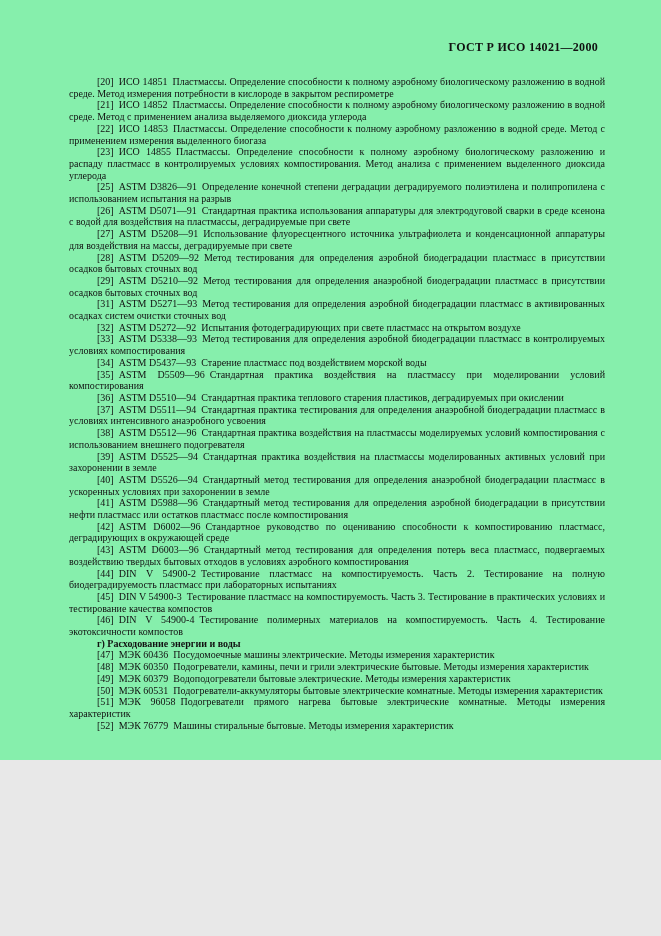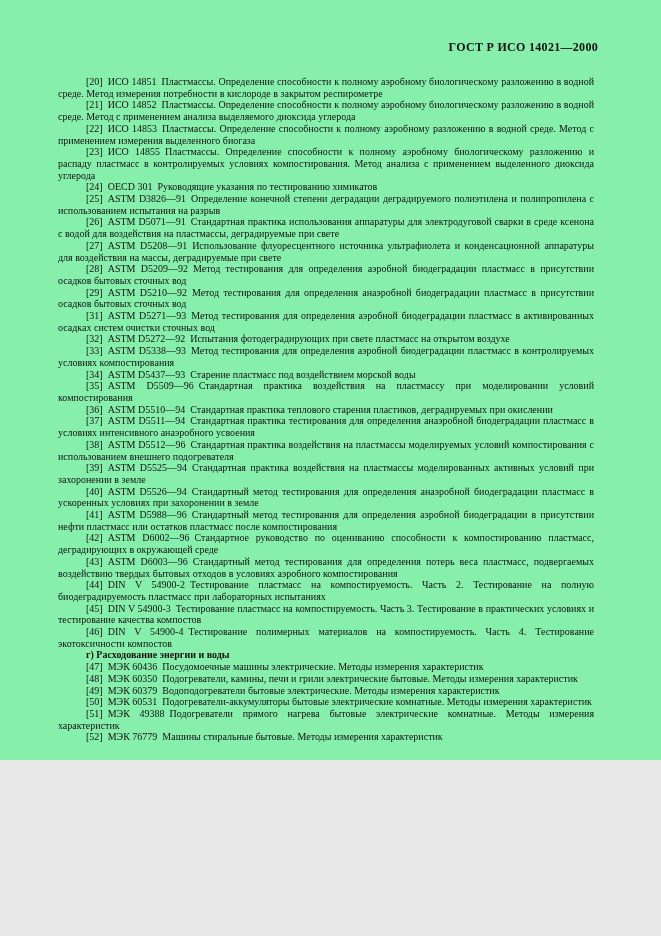--- a/index.html
+++ b/index.html
@@ -25,21 +25,21 @@
     right: 63px;
     text-align: right;
     font-weight: bold;
     font-size: 12px;
     letter-spacing: 0.3px;
     white-space: nowrap;
   }
   .content {
     position: absolute;
     top: 76px;
-    left: 58px;
+    left: 69px;
     width: 536px;
   }
   .item {
     margin: 0;
     font-size: 10px;
     line-height: 11.7px;
     text-align: justify;
     text-indent: 28px;
     hyphens: none;
   }
@@ -59,21 +59,20 @@
 <body>
 
 <div class="page">
   <div class="running-header">ГОСТ Р ИСО 14021—2000</div>
 
   <div class="content">
       <p class="item">[20] ИСО 14851 Пластмассы. Определение способности к полному аэробному биологическому разложению в водной среде. Метод измерения потребности в кислороде в закрытом респирометре</p>
       <p class="item">[21] ИСО 14852 Пластмассы. Определение способности к полному аэробному биологическому разложению в водной среде. Метод с применением анализа выделяемого диоксида углерода</p>
       <p class="item">[22] ИСО 14853 Пластмассы. Определение способности к полному аэробному разложению в водной среде. Метод с применением измерения выделенного биогаза</p>
       <p class="item">[23] ИСО 14855 Пластмассы. Определение способности к полному аэробному биологическому разложению и распаду пластмасс в контролируемых условиях компостирования. Метод анализа с применением выделенного диоксида углерода</p>
-      <p class="item">[24] OECD 301 Руководящие указания по тестированию химикатов</p>
       <p class="item">[25] ASTM D3826—91 Определение конечной степени деградации деградируемого полиэтилена и полипропилена с использованием испытания на разрыв</p>
       <p class="item">[26] ASTM D5071—91 Стандартная практика использования аппаратуры для электродуговой сварки в среде ксенона с водой для воздействия на пластмассы, деградируемые при свете</p>
       <p class="item">[27] ASTM D5208—91 Использование флуоресцентного источника ультрафиолета и конденсационной аппаратуры для воздействия на массы, деградируемые при свете</p>
       <p class="item">[28] ASTM D5209—92 Метод тестирования для определения аэробной биодеградации пластмасс в присутствии осадков бытовых сточных вод</p>
       <p class="item">[29] ASTM D5210—92 Метод тестирования для определения анаэробной биодеградации пластмасс в присутствии осадков бытовых сточных вод</p>
       <p class="item">[31] ASTM D5271—93 Метод тестирования для определения аэробной биодеградации пластмасс в активированных осадках систем очистки сточных вод</p>
       <p class="item">[32] ASTM D5272—92 Испытания фотодеградирующих при свете пластмасс на открытом воздухе</p>
       <p class="item">[33] ASTM D5338—93 Метод тестирования для определения аэробной биодеградации пластмасс в контролируемых условиях компостирования</p>
       <p class="item">[34] ASTM D5437—93 Старение пластмасс под воздействием морской воды</p>
       <p class="item">[35] ASTM D5509—96 Стандартная практика воздействия на пластмассу при моделировании условий компостирования</p>
@@ -86,18 +85,18 @@
       <p class="item">[42] ASTM D6002—96 Стандартное руководство по оцениванию способности к компостированию пластмасс, деградирующих в окружающей среде</p>
       <p class="item">[43] ASTM D6003—96 Стандартный метод тестирования для определения потерь веса пластмасс, подвергаемых воздействию твердых бытовых отходов в условиях аэробного компостирования</p>
       <p class="item">[44] DIN V 54900-2 Тестирование пластмасс на компостируемость. Часть 2. Тестирование на полную биодеградируемость пластмасс при лабораторных испытаниях</p>
       <p class="item">[45] DIN V 54900-3 Тестирование пластмасс на компостируемость. Часть 3. Тестирование в практических условиях и тестирование качества компостов</p>
       <p class="item">[46] DIN V 54900-4 Тестирование полимерных материалов на компостируемость. Часть 4. Тестирование экотоксичности компостов</p>
       <p class="item heading">г) Расходование энергии и воды</p>
       <p class="item">[47] МЭК 60436 Посудомоечные машины электрические. Методы измерения характеристик</p>
       <p class="item">[48] МЭК 60350 Подогреватели, камины, печи и грили электрические бытовые. Методы измерения характеристик</p>
       <p class="item">[49] МЭК 60379 Водоподогреватели бытовые электрические. Методы измерения характеристик</p>
       <p class="item">[50] МЭК 60531 Подогреватели-аккумуляторы бытовые электрические комнатные. Методы измерения характеристик</p>
-      <p class="item">[51] МЭК 49388 Подогреватели прямого нагрева бытовые электрические комнатные. Методы измерения характеристик</p>
+      <p class="item">[51] МЭК 96058 Подогреватели прямого нагрева бытовые электрические комнатные. Методы измерения характеристик</p>
       <p class="item">[52] МЭК 76779 Машины стиральные бытовые. Методы измерения характеристик</p>
     </div>
 
   <div class="page-number">17</div>
 </div>
 
 </body></html>

